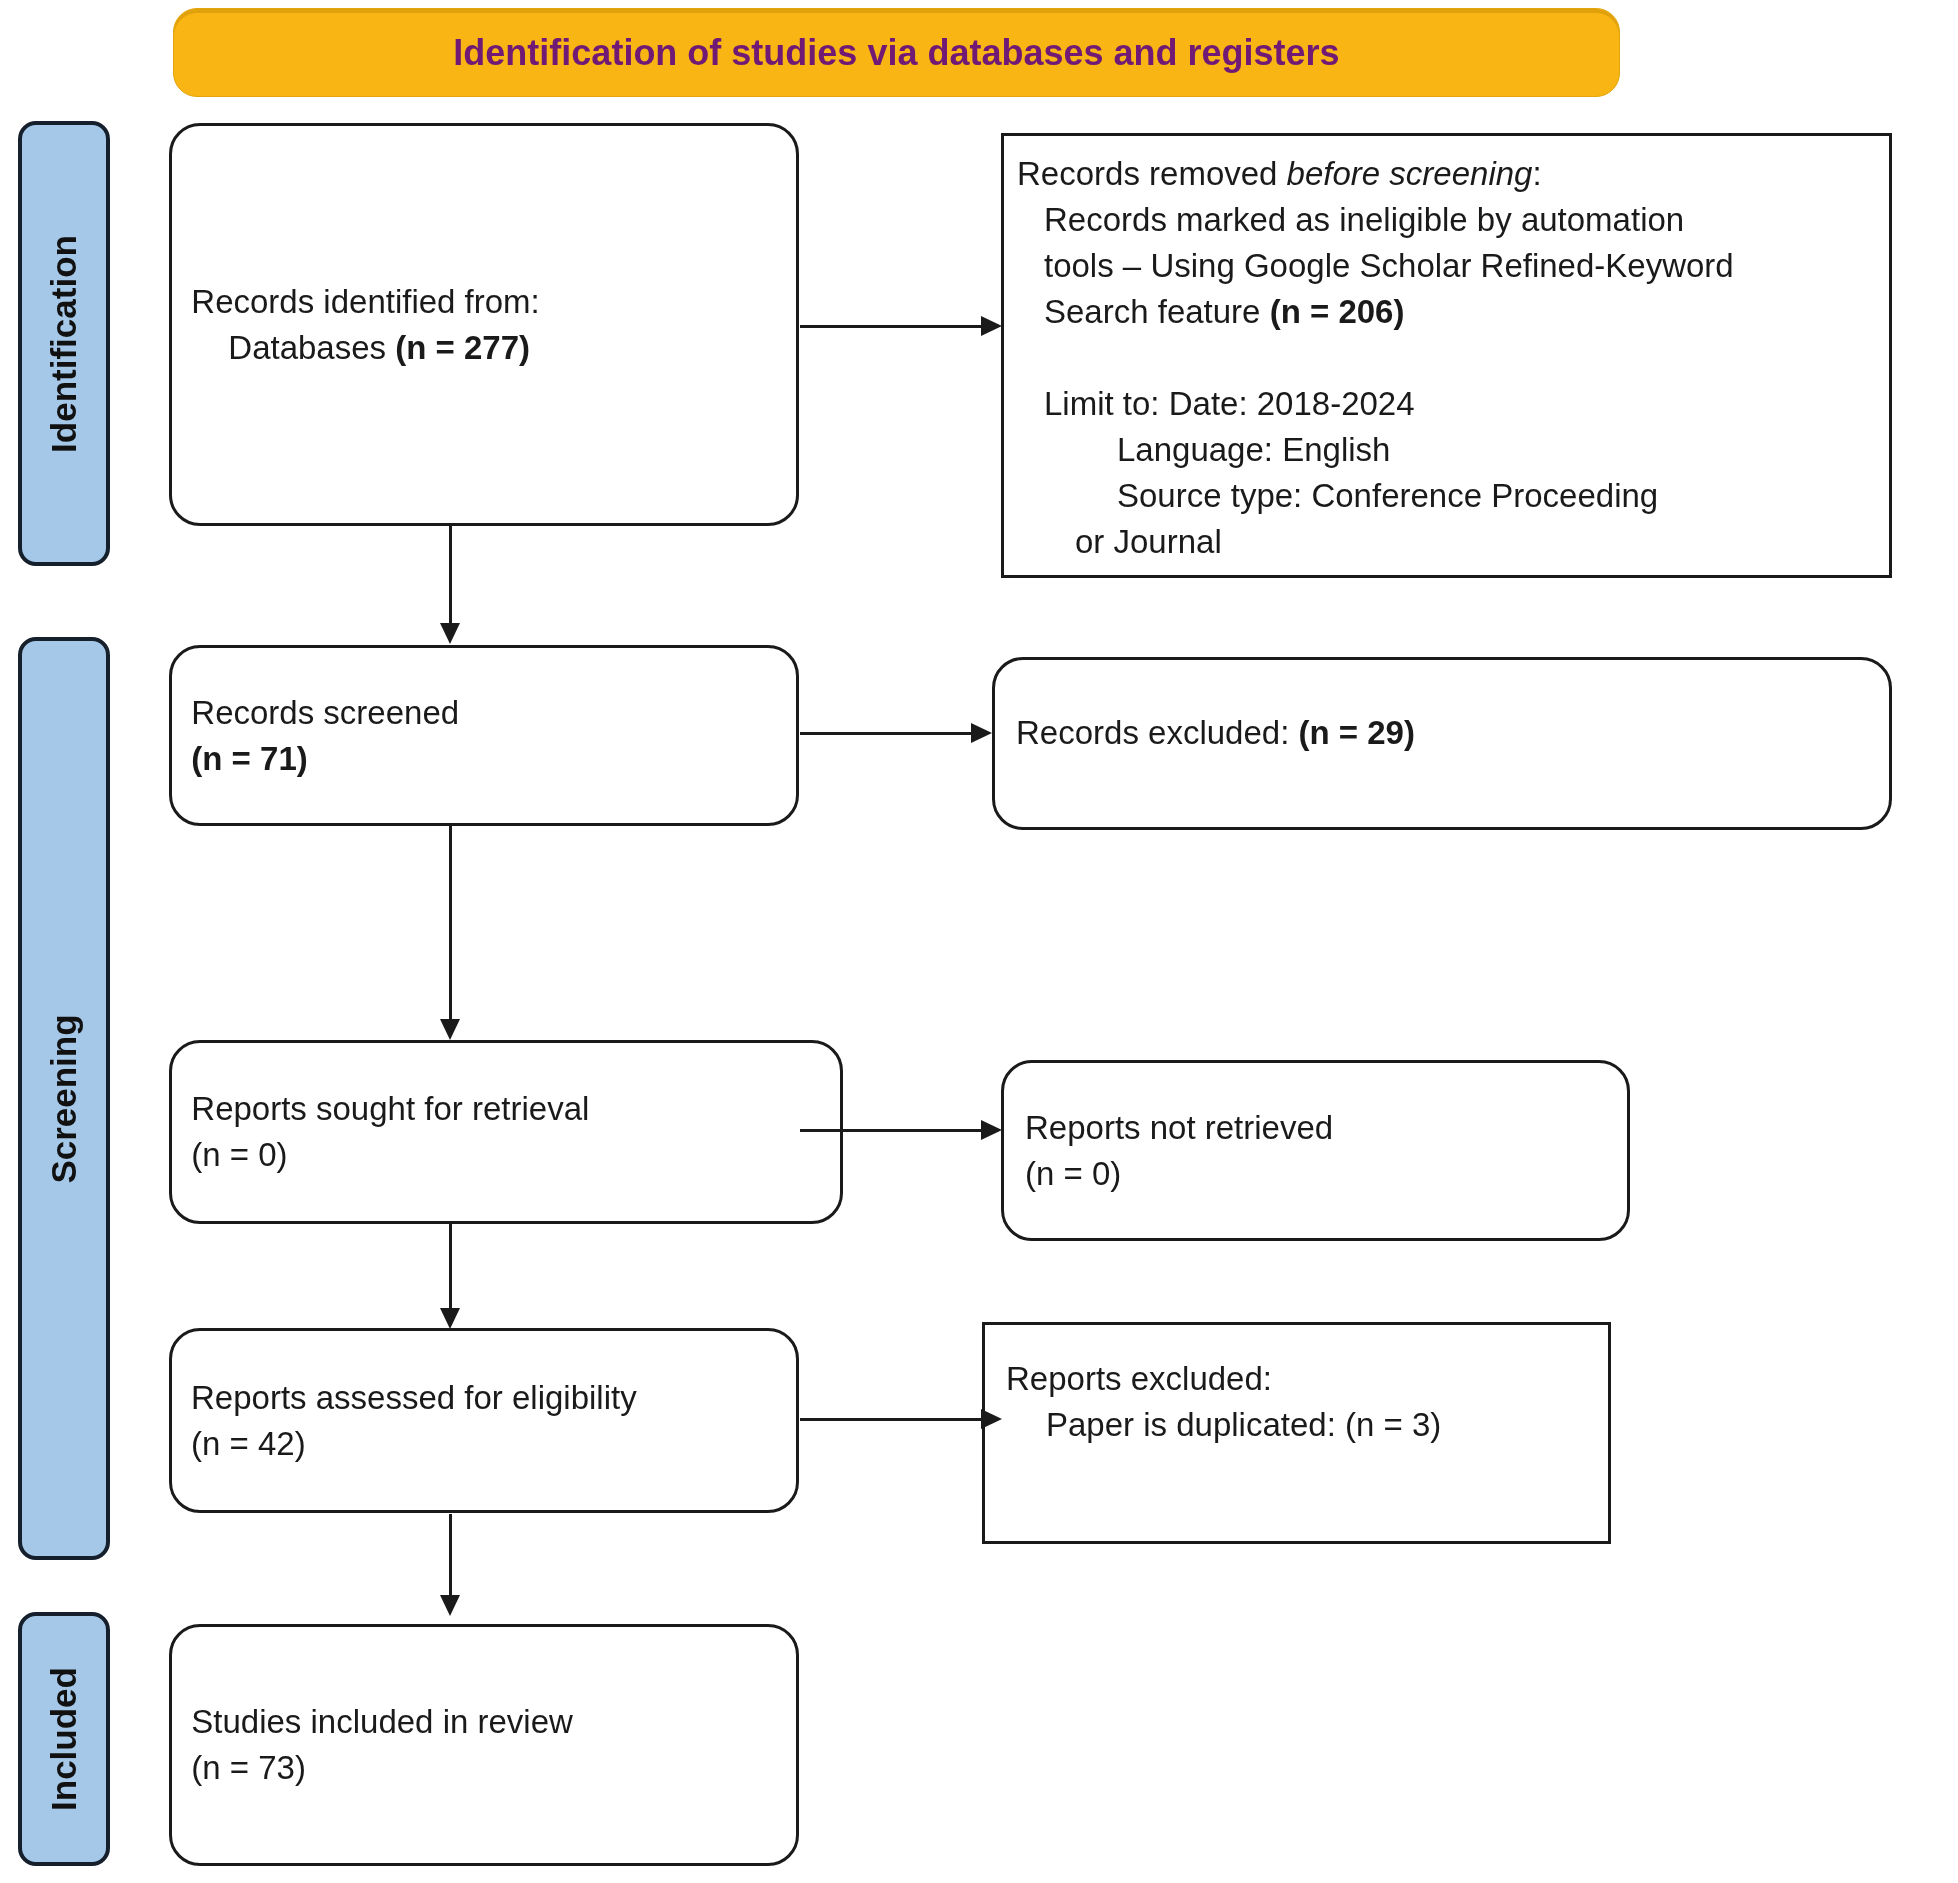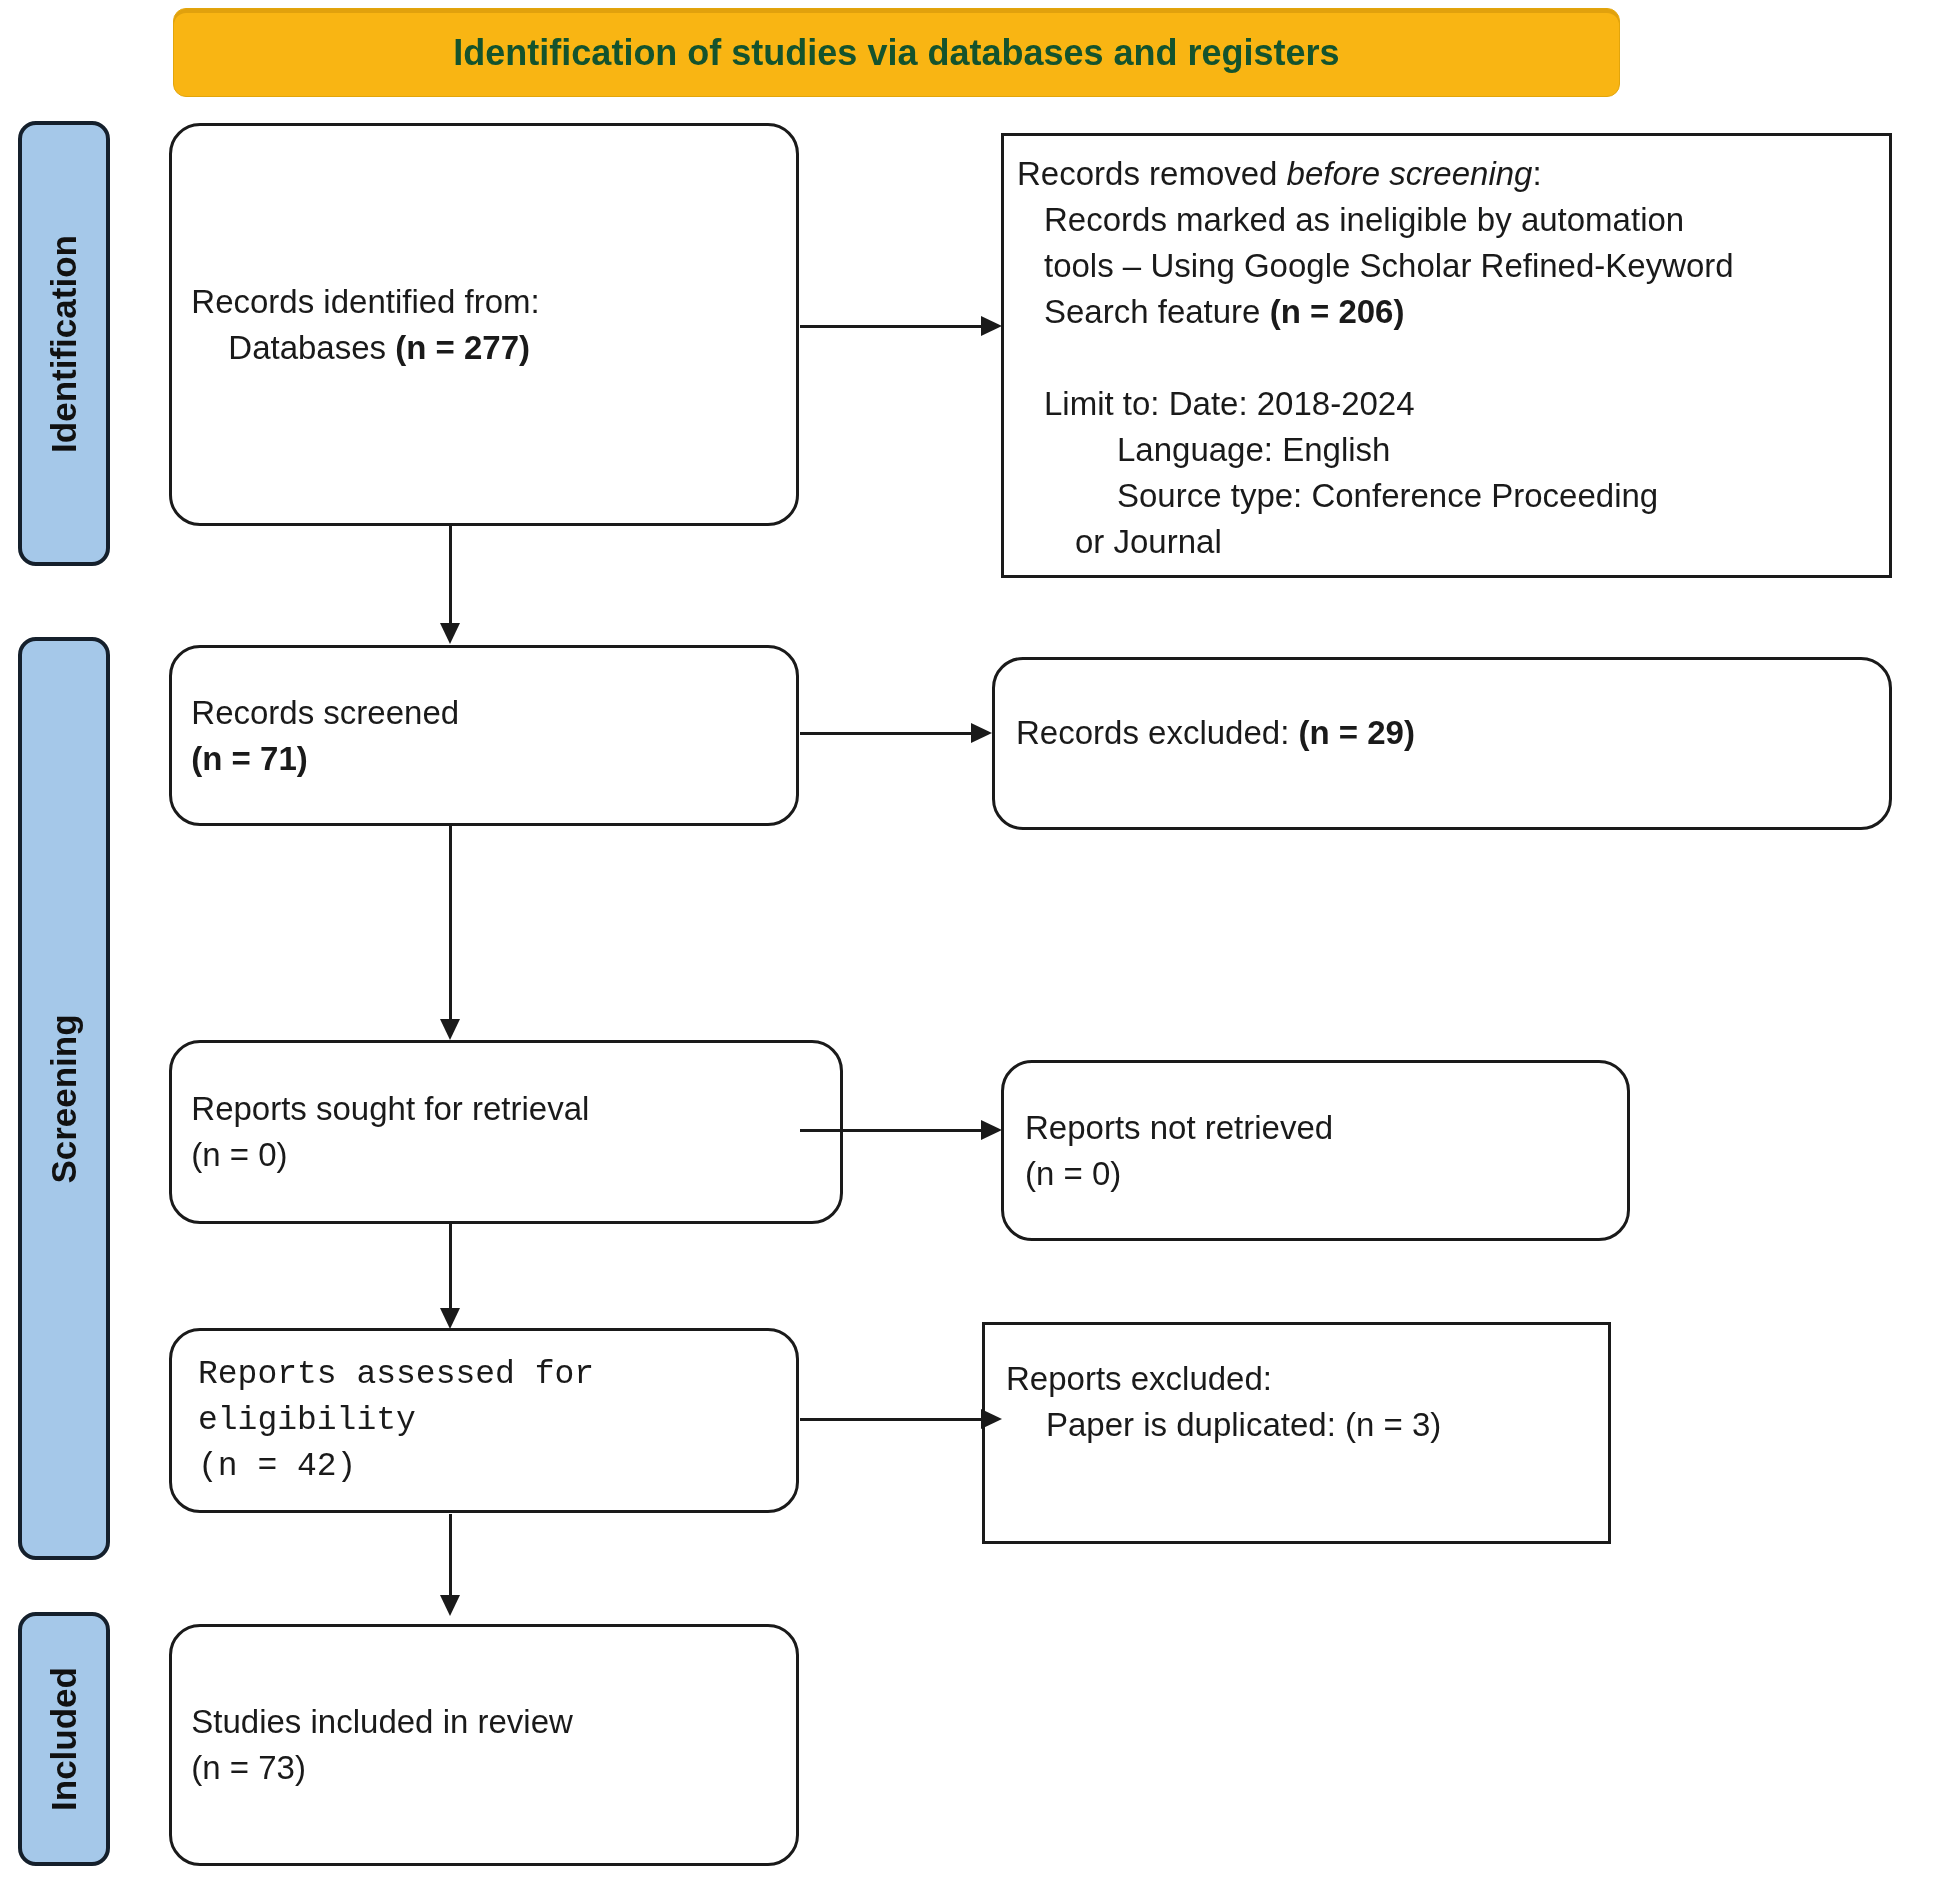--- a/index.html
+++ b/index.html
@@ -18,27 +18,27 @@
 
   
   .banner {
     position: absolute;
     left: 173px; top: 8px;
     width: 1447px; height: 89px;
     box-sizing: border-box;
     background: var(--banner-bg, #F9B513);
     border: 1.6px solid #E2A50B;
     box-shadow: inset 0 4px 0 rgba(170,115,0,0.30);
-    border-radius: 13px;
+    border-radius: 24px;
     display: flex;
     align-items: center;
     justify-content: center;
     font-size: 36px;
     font-weight: bold;
-    color: #14532d;
+    color: #701a75;
   }
 
   
   .stage {
     position: absolute;
     left: 18px;
     width: 92px;
     box-sizing: border-box;
     background: var(--sidebar-bg, #A5C8E9);
     border: 4px solid #15202C;
@@ -73,21 +73,21 @@
     flex-direction: column;
     justify-content: center;
     border-radius: 31px;
   }
   #box-identified    { left: 169px;  top: 123px;  width: 630px;  height: 403px; padding-left: 19.3px; padding-right: 9.7px; }
   #box-removed       { left: 1001px; top: 133px;  width: 891px; height: 445px; padding: 14.5px 11.3px 0 13px; }
   #box-screened      { left: 169px;  top: 645px;  width: 630px;  height: 181px; padding-left: 19.3px; }
   #box-excluded      { left: 992px; top: 657px;  width: 900px; height: 173px; padding-left: 21px; padding-bottom: 21px; }
   #box-sought        { left: 169px;  top: 1040px; width: 674px;  height: 184px; padding-left: 19.3px; }
   #box-notretrieved  { left: 1001px; top: 1060px; width: 629px;  height: 181px; padding-left: 21px; }
-  #box-assessed      { left: 169px;  top: 1328px; width: 630px;  height: 185px; padding-left: 26px; font-family: Liberation Mono, monospace; }
+  #box-assessed      { left: 169px;  top: 1328px; width: 630px;  height: 185px; padding-left: 19px; }
   #box-repexcluded   { left: 982px; top: 1322px; width: 629px;  height: 222px; padding: 31px 8px 0 21px; }
   #box-included      { left: 169px;  top: 1624px; width: 630px;  height: 242px; padding-left: 19.3px; }
 
   .b { font-weight: bold; }
   .i { font-style: italic; }
 
   .ind-db    { padding-left: 37px; }   
   .ind1      { padding-left: 27px; }   
   .ind2      { padding-left: 100px; }  
   .ind3      { padding-left: 58px; }   

